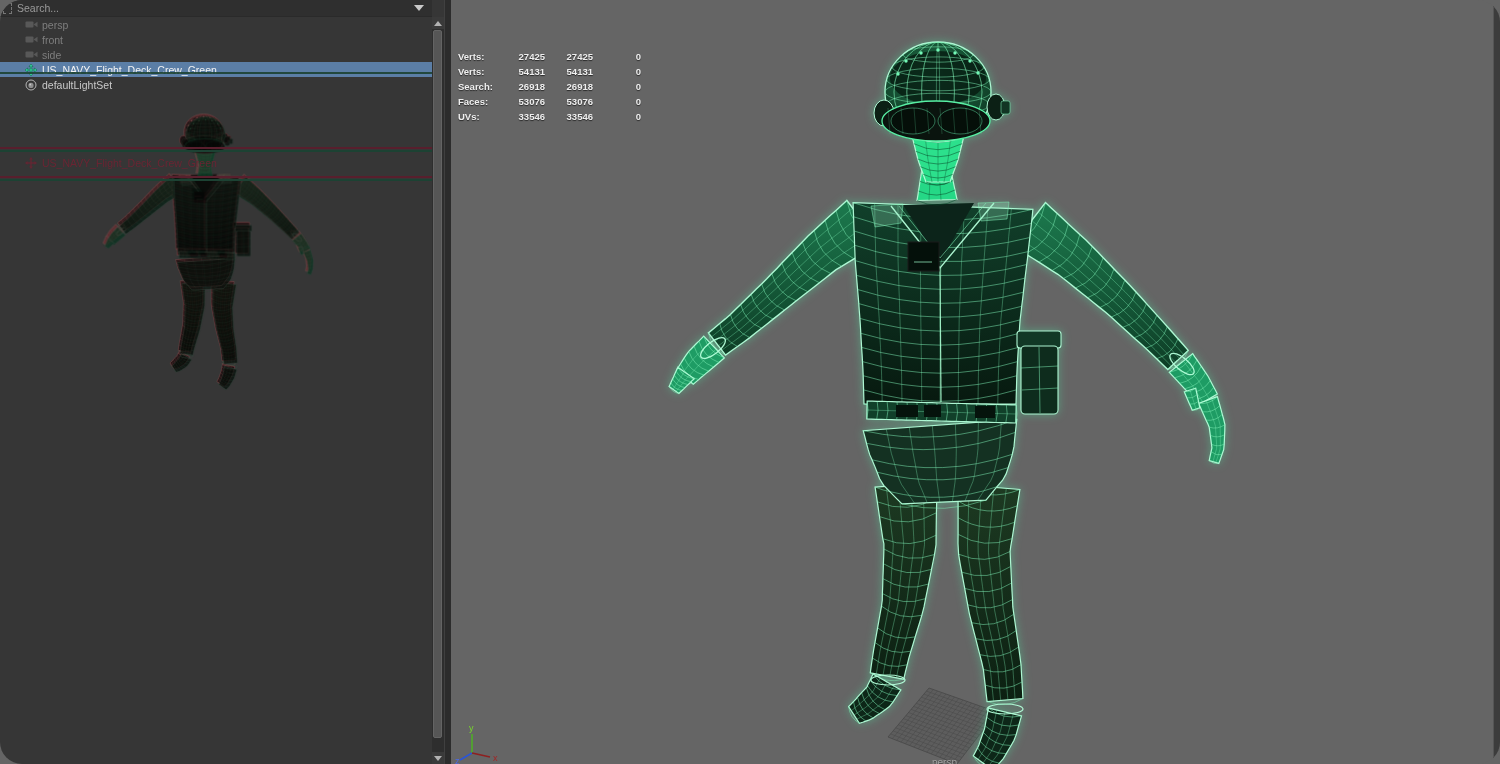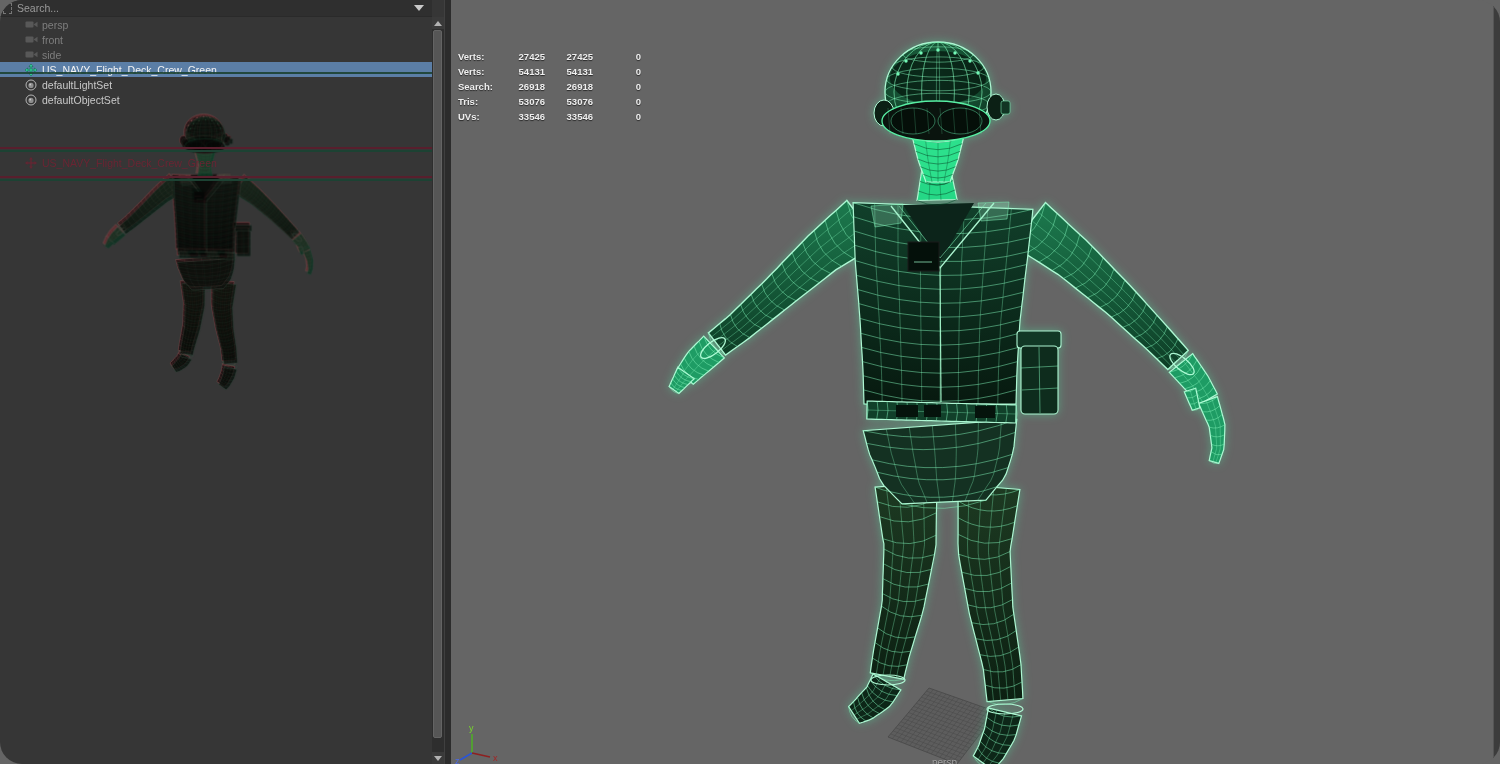--- a/index.html
+++ b/index.html
@@ -123,30 +123,20 @@
       </div>
       <div class="row">
         <span class="ic">
           <svg width="12" height="12" viewBox="0 0 12 12">
               <circle cx="6" cy="6" r="5" fill="none" stroke="#b5b5b5" stroke-width="1"></circle>
               <circle cx="6" cy="6.4" r="2.6" fill="#8f8f8f"></circle>
               <circle cx="5.2" cy="5.5" r="0.9" fill="#c9c9c9"></circle>
             </svg>
         </span>
         <span>defaultLightSet</span>
-      </div>
-      <div class="row">
-        <span class="ic">
-          <svg width="12" height="12" viewBox="0 0 12 12">
-              <circle cx="6" cy="6" r="5" fill="none" stroke="#b5b5b5" stroke-width="1"></circle>
-              <circle cx="6" cy="6.4" r="2.6" fill="#8f8f8f"></circle>
-              <circle cx="5.2" cy="5.5" r="0.9" fill="#c9c9c9"></circle>
-            </svg>
-        </span>
-        <span>defaultObjectSet</span>
       </div>
     </div>
 
     <svg id="ghost-svg">
         <defs>
           <linearGradient id="vestG2" x1="0" y1="0" x2="0" y2="1">
             <stop offset="0" stop-color="#11402b"></stop>
             <stop offset="1" stop-color="#07190f"></stop>
           </linearGradient>
           <linearGradient id="armG2" x1="0" y1="0" x2="0" y2="1">
@@ -1102,21 +1092,21 @@
         <span class="c2">54131</span>
         <span class="c3">0</span>
       </div>
       <div class="hud-row">
         <span class="lb">Search:</span>
         <span class="c1">26918</span>
         <span class="c2">26918</span>
         <span class="c3">0</span>
       </div>
       <div class="hud-row">
-        <span class="lb">Tris:</span>
+        <span class="lb">Faces:</span>
         <span class="c1">53076</span>
         <span class="c2">53076</span>
         <span class="c3">0</span>
       </div>
       <div class="hud-row">
         <span class="lb">UVs:</span>
         <span class="c1">33546</span>
         <span class="c2">33546</span>
         <span class="c3">0</span>
       </div>

